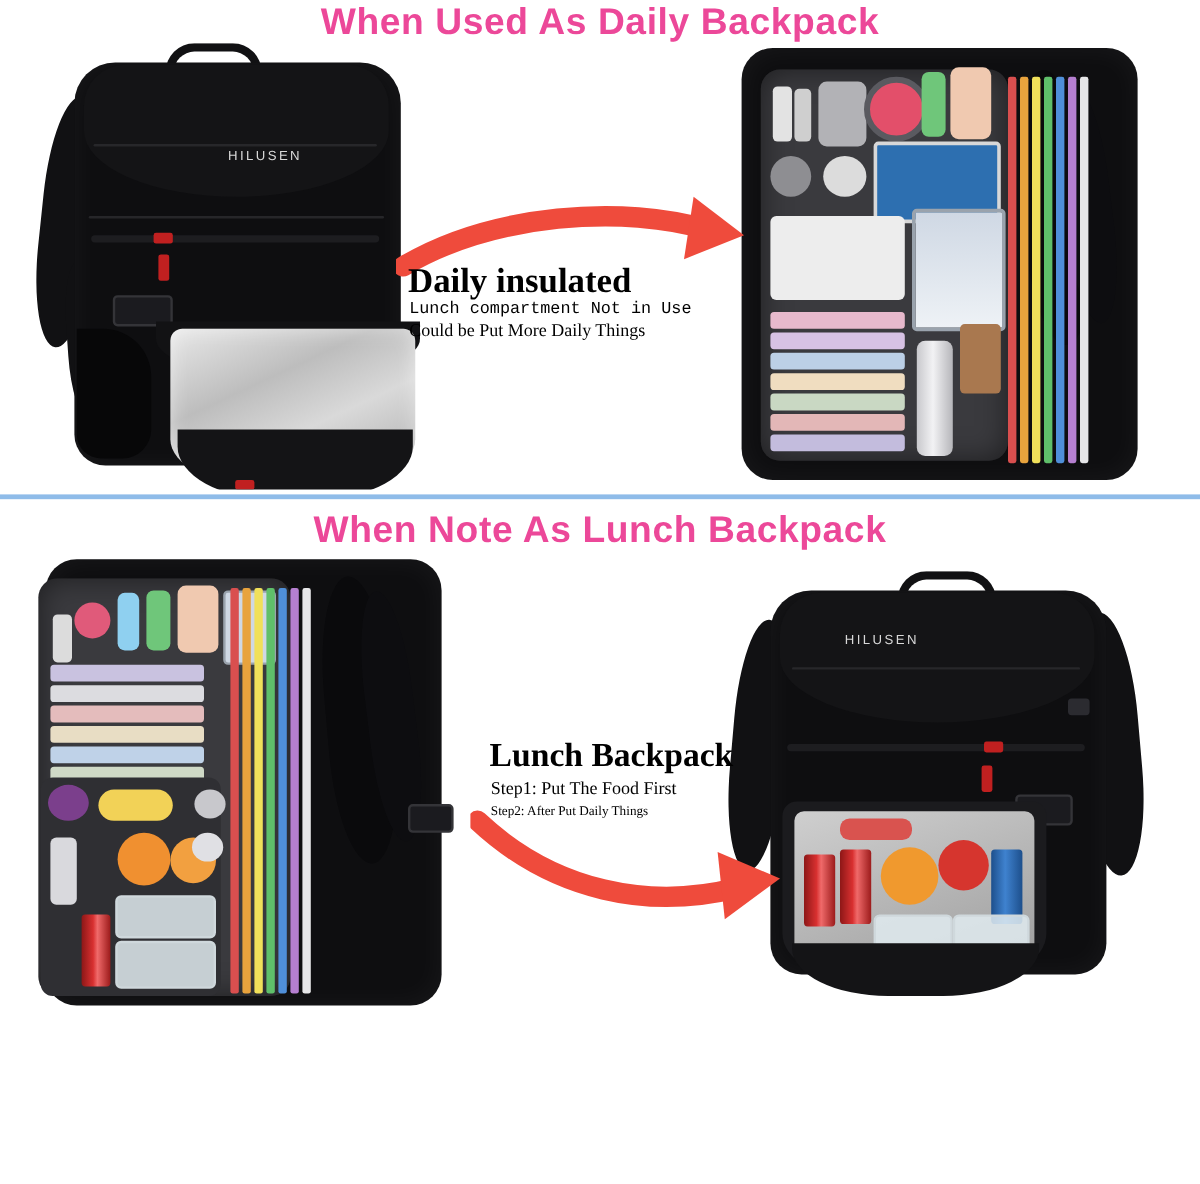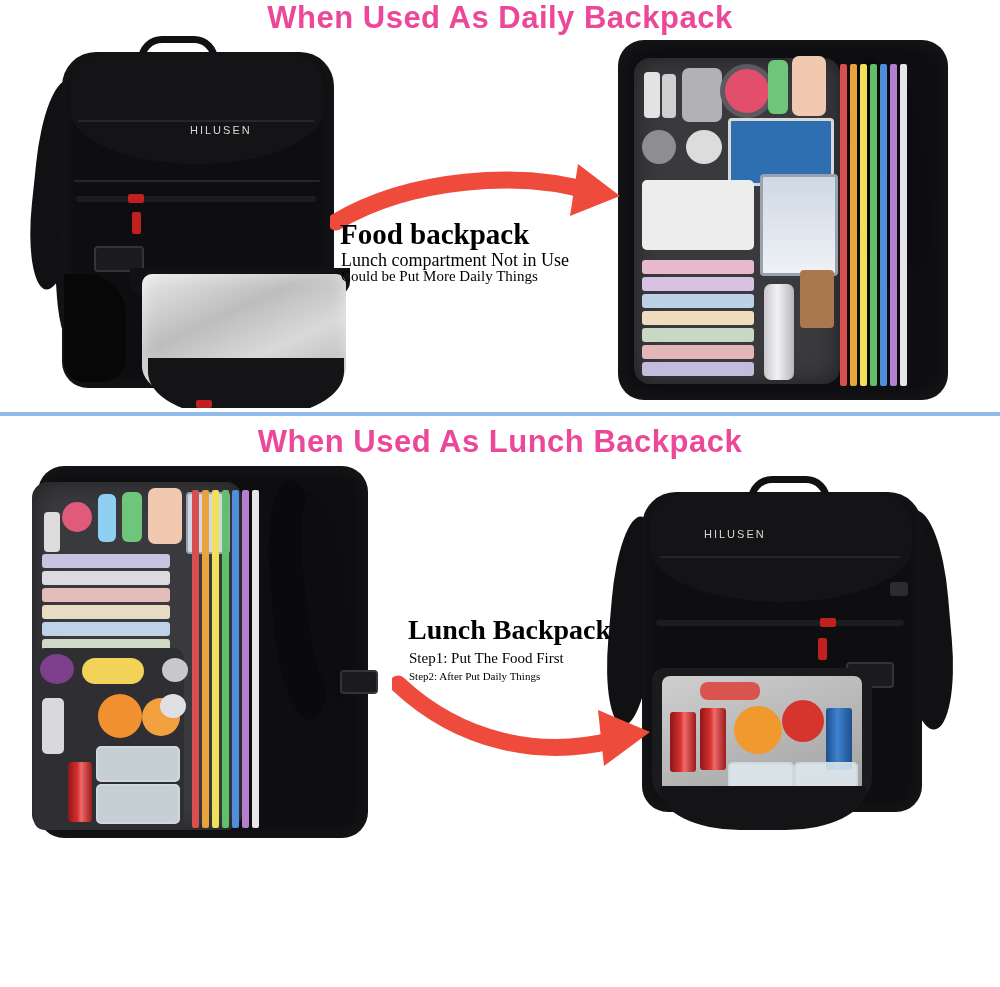--- a/index.html
+++ b/index.html
@@ -282,25 +282,25 @@
         <div class="lp" style="background:#e6e6e8;"></div>
       </div>
     </div>
   </div>
 
   <svg class="arrow" style="left:330px; top:148px; width:290px; height:100px;" viewBox="0 0 290 100">
     <path d="M6,74 C80,30 190,22 262,44" stroke="#ef4b3c" stroke-width="17" fill="none" stroke-linecap="round"></path>
     <polygon points="248,16 290,48 240,68" fill="#ef4b3c"></polygon>
   </svg>
 
-  <div class="callout-title" style="left:340px; top:218px; font-size:29px;">Food backpack</div>
-  <div class="callout-line" style="left:341px; top:250px; font-size:18px;">Lunch compartment Not in Use</div>
+  <div class="callout-title" style="left:340px; top:218px; font-size:29px;">Daily insulated</div>
+  <div class="callout-line" style="left:341px; top:250px; font-size:14px;font-family:Liberation Mono, monospace;">Lunch compartment Not in Use</div>
   <div class="callout-line" style="left:341px; top:268px; font-size:15px;">Could be Put More Daily Things</div>
 
-  <div class="section-title" id="title-lunch">When Used As Lunch Backpack</div>
+  <div class="section-title" id="title-lunch">When Note As Lunch Backpack</div>
 
   <div class="panel" id="photo-lunch-left" style="left:10px; top:462px; width:400px; height:386px;">
     <div class="bp">
       <div class="body" style="left:28px; top:4px; width:330px; height:372px; border-radius:26px;"></div>
       <div class="strap" style="left:262px; top:18px; width:56px; height:240px; transform:rotate(-5deg); background:#0a0a0c;"></div>
       <div class="strap" style="left:296px; top:30px; width:40px; height:210px; transform:rotate(-7deg); background:#0d0d10;"></div>
       <div class="buckle" style="left:330px; top:208px; width:34px; height:20px;"></div>
 
       <div class="open-shell" style="left:22px; top:20px; width:210px; height:348px;"></div>
 

